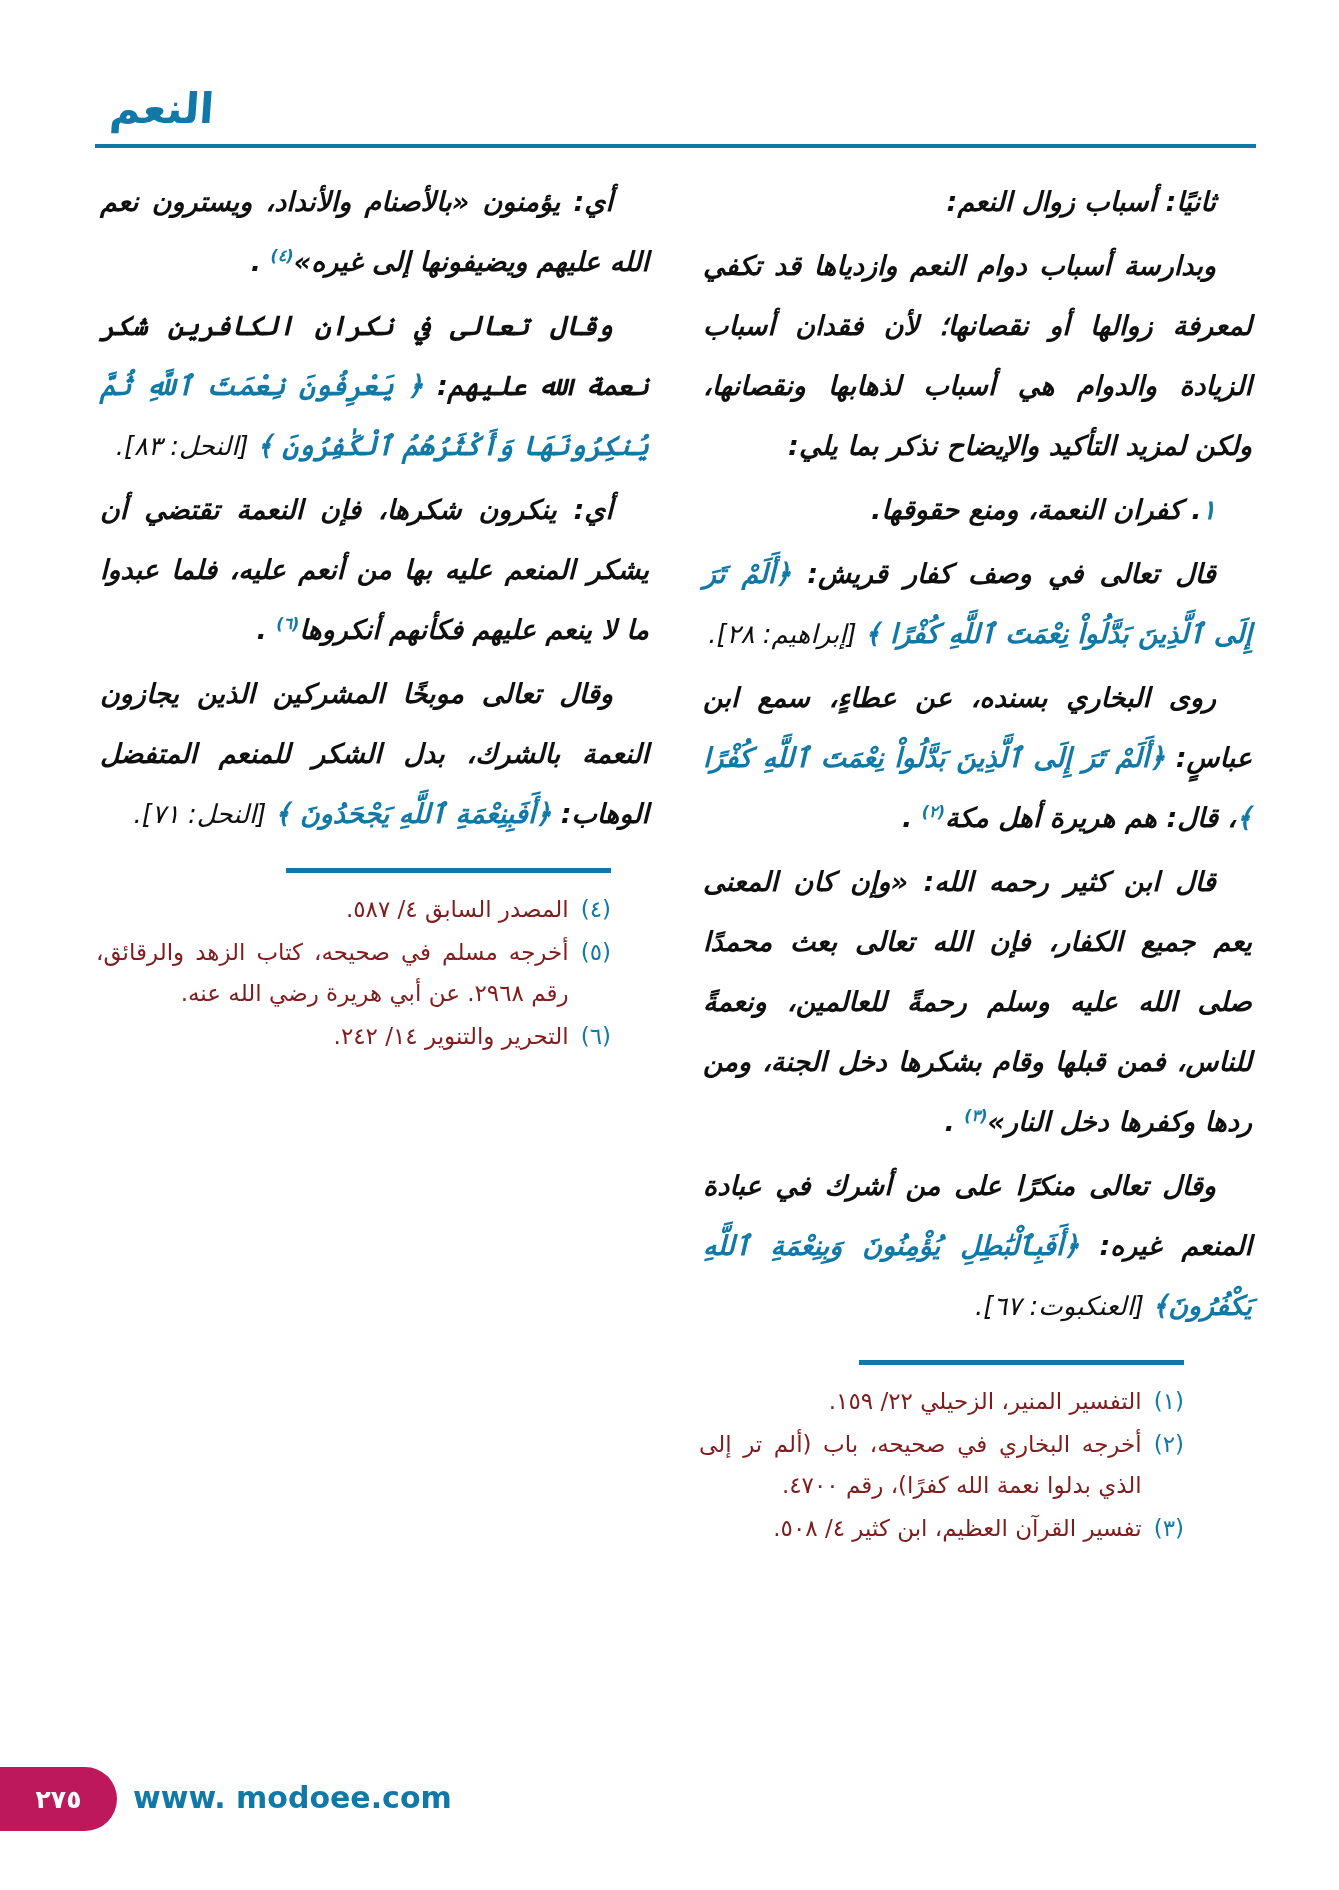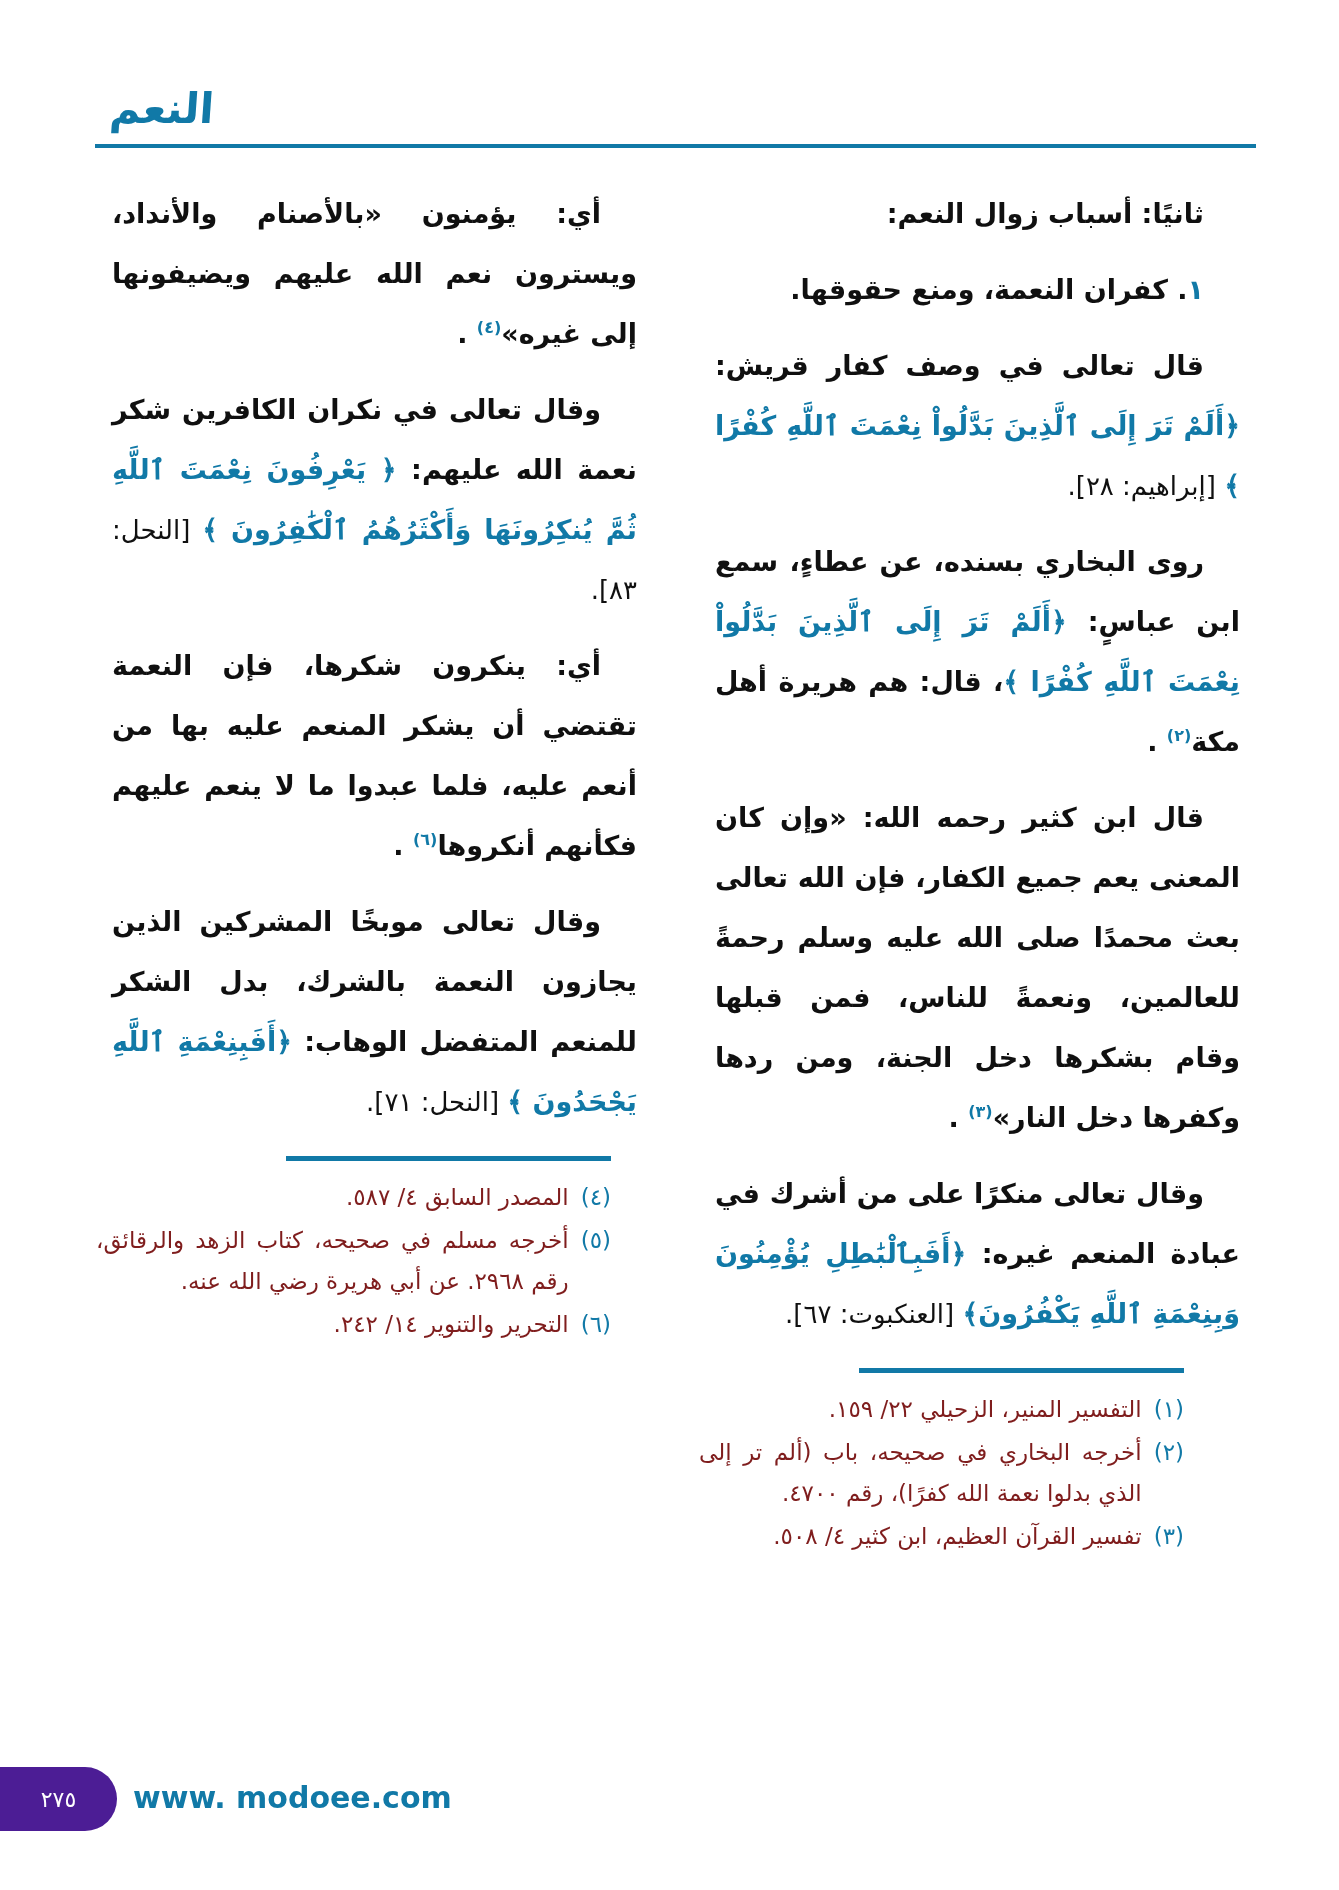--- a/index.html
+++ b/index.html
@@ -15,62 +15,63 @@
   .header-rule{
     position:absolute;top:144px;left:95px;width:1161px;height:4px;background:#1179a7;
   }
   
   .content{
     position:absolute;top:168px;left:95px;width:1161px;
     display:flex;gap:46px;direction:rtl;
   }
   .col{width:557px;direction:rtl;}
   p.body{
-    margin:16px;font-size:27px;line-height:60px;font-weight:bold;
-    text-align:justify;text-indent:36px;color:#101010;
+    margin:4px;font-size:27px;line-height:60px;font-weight:bold;
+    text-align:justify;text-indent:36px;color:#101010;font-style:italic;
   }
   p.noindent{text-indent:0;}
   .heading{
     margin:0;color:#1179a7;font-size:28px;line-height:68px;font-weight:bold;text-indent:0;
   }
   .num{color:#1179a7;}
   .verse{color:#1179a7;}
   .vref{font-size:26px;font-weight:normal;}
   sup.fn{color:#1179a7;font-size:16px;font-weight:bold;line-height:0;}
   
   .footnotes{margin-top:8px;}
   .right-col .footnotes{padding-right:72px;}
   .left-col  .footnotes{padding-right:42px;}
   .fn-rule{width:325px;height:5px;background:#1179a7;margin:24px 0 16px auto;}
   .fn-item{display:flex;gap:12px;direction:rtl;margin:0 0 2px 0;}
   .fn-num{color:#1179a7;font-size:23px;line-height:41px;font-weight:normal;white-space:nowrap;}
   .fn-text{flex:1;font-size:23px;line-height:41px;font-weight:normal;text-align:justify;color:#7f1d1d;}
   
   .page-pill{
-    position:absolute;left:0;top:1767px;width:117px;height:64px;background:#4c1d95;
+    position:absolute;left:0;top:1767px;width:117px;height:64px;background:#be185d;
     border-radius:0 32px 32px 0;display:flex;align-items:center;justify-content:center;
-    color:#ffffff;font-size:22px;font-weight:normal;
+    color:#ffffff;font-size:25px;font-weight:bold;
   }
   .website{
     position:absolute;left:133px;top:1780px;direction:ltr;unicode-bidi:isolate;
     color:#1179a7;font-size:30px;font-weight:bold;
   }
 </style>
 </head>
 <body>
 
 <div class="page-title">النعم</div>
 <div class="header-rule"></div>
 
 <div class="content">
 
   <div class="col right-col">
 
     <p class="body heading">ثانيًا: أسباب زوال النعم:</p>
 
+    <p class="body">وبدارسة أسباب دوام النعم وازدياها قد تكفي لمعرفة زوالها أو نقصانها؛ لأن فقدان أسباب الزيادة والدوام هي أسباب لذهابها ونقصانها، ولكن لمزيد التأكيد والإيضاح نذكر بما يلي:</p>
 
     <p class="body"><span class="num">١</span><span>. كفران النعمة، ومنع حقوقها.</span></p>
 
     <p class="body"><span>قال تعالى في وصف كفار قريش: </span><span class="verse">﴿أَلَمْ تَرَ إِلَى ٱلَّذِينَ بَدَّلُواْ نِعْمَتَ ٱللَّهِ كُفْرًا ﴾</span><span class="vref"> [إبراهيم: ٢٨].</span></p>
 
     <p class="body"><span>روى البخاري بسنده، عن عطاءٍ، سمع ابن عباسٍ: </span><span class="verse">﴿أَلَمْ تَرَ إِلَى ٱلَّذِينَ بَدَّلُواْ نِعْمَتَ ٱللَّهِ كُفْرًا ﴾</span><span>، قال: هم هريرة أهل مكة</span><sup class="fn">(٢)</sup><span> .</span></p>
 
     <p class="body"><span>قال ابن كثير رحمه الله: «وإن كان المعنى يعم جميع الكفار، فإن الله تعالى بعث محمدًا صلى الله عليه وسلم رحمةً للعالمين، ونعمةً للناس، فمن قبلها وقام بشكرها دخل الجنة، ومن ردها وكفرها دخل النار»</span><sup class="fn">(٣)</sup><span> .</span></p>
 
     <p class="body"><span>وقال تعالى منكرًا على من أشرك في عبادة المنعم غيره: </span><span class="verse">﴿أَفَبِٱلْبَٰطِلِ يُؤْمِنُونَ وَبِنِعْمَةِ ٱللَّهِ يَكْفُرُونَ﴾</span><span class="vref"> [العنكبوت: ٦٧].</span></p>

